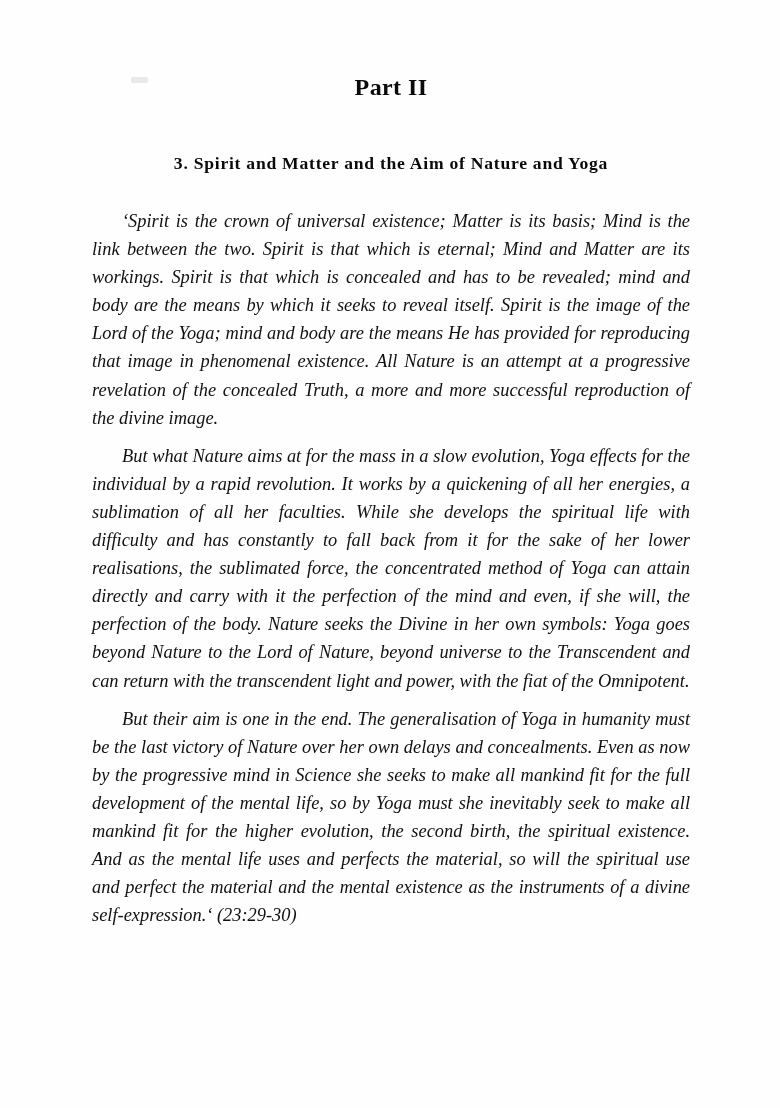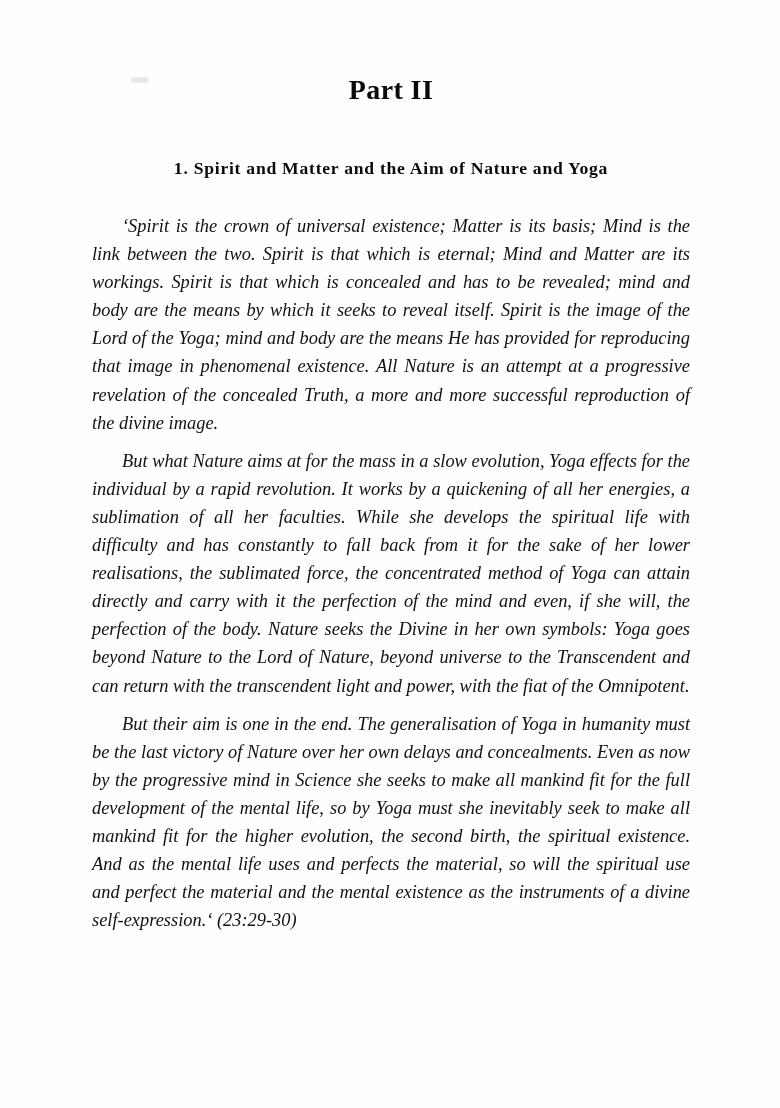--- a/index.html
+++ b/index.html
@@ -40,21 +40,21 @@
   .content {
     position: absolute;
     left: 92px;
     top: 0;
     width: 598px;
   }
 
   .part-title {
     text-align: center;
     font-weight: bold;
-    font-size: 28px;
+    font-size: 24px;
     letter-spacing: .4px;
     margin: 0;
     padding-top: 74px;
     color: #0a0a0a;
   }
 
   .section-title {
     text-align: center;
     font-weight: bold;
     font-size: 17.6px;
@@ -95,21 +95,21 @@
 <body>
 
 <div class="page">
 
   <div class="scan-smudge"></div>
 
   <div class="content">
 
     <h1 class="part-title">Part II</h1>
 
-    <h2 class="section-title">1. Spirit and Matter and the Aim of Nature and Yoga</h2>
+    <h2 class="section-title">3. Spirit and Matter and the Aim of Nature and Yoga</h2>
 
     <p class="body-text first"><span class="indent"></span><span>‘Spirit is the crown of universal existence; Matter is its basis; Mind is the link between the two. Spirit is that which is eternal; Mind and Matter are its workings. Spirit is that which is concealed and has to be revealed; mind and body are the means by which it seeks to reveal itself. Spirit is the image of the Lord of the Yoga; mind and body are the means He has provided for reproducing that image in phenomenal existence. All Nature is an attempt at a progressive revelation of the concealed Truth, a more and more successful reproduction of the divine image.</span></p>
 
     <p class="body-text"><span class="indent"></span><span>But what Nature aims at for the mass in a slow evolution, Yoga effects for the individual by a rapid revolution. It works by a quickening of all her energies, a sublimation of all her faculties. While she develops the spiritual life with difficulty and has constantly to fall back from it for the sake of her lower realisations, the sublimated force, the concentrated method of Yoga can attain directly and carry with it the perfection of the mind and even, if she will, the perfection of the body. Nature seeks the Divine in her own symbols: Yoga goes beyond Nature to the Lord of Nature, beyond universe to the Transcendent and can return with the transcendent light and power, with the fiat of the Omnipotent.</span></p>
 
     <p class="body-text"><span class="indent"></span><span>But their aim is one in the end. The generalisation of Yoga in humanity must be the last victory of Nature over her own delays and concealments. Even as now by the progressive mind in Science she seeks to make all mankind fit for the full development of the mental life, so by Yoga must she inevitably seek to make all mankind fit for the higher evolution, the second birth, the spiritual existence. And as the mental life uses and perfects the material, so will the spiritual use and perfect the material and the mental existence as the instruments of a divine self-expression.‘ (23:29-30)</span></p>
 
   </div>
 </div>
 

